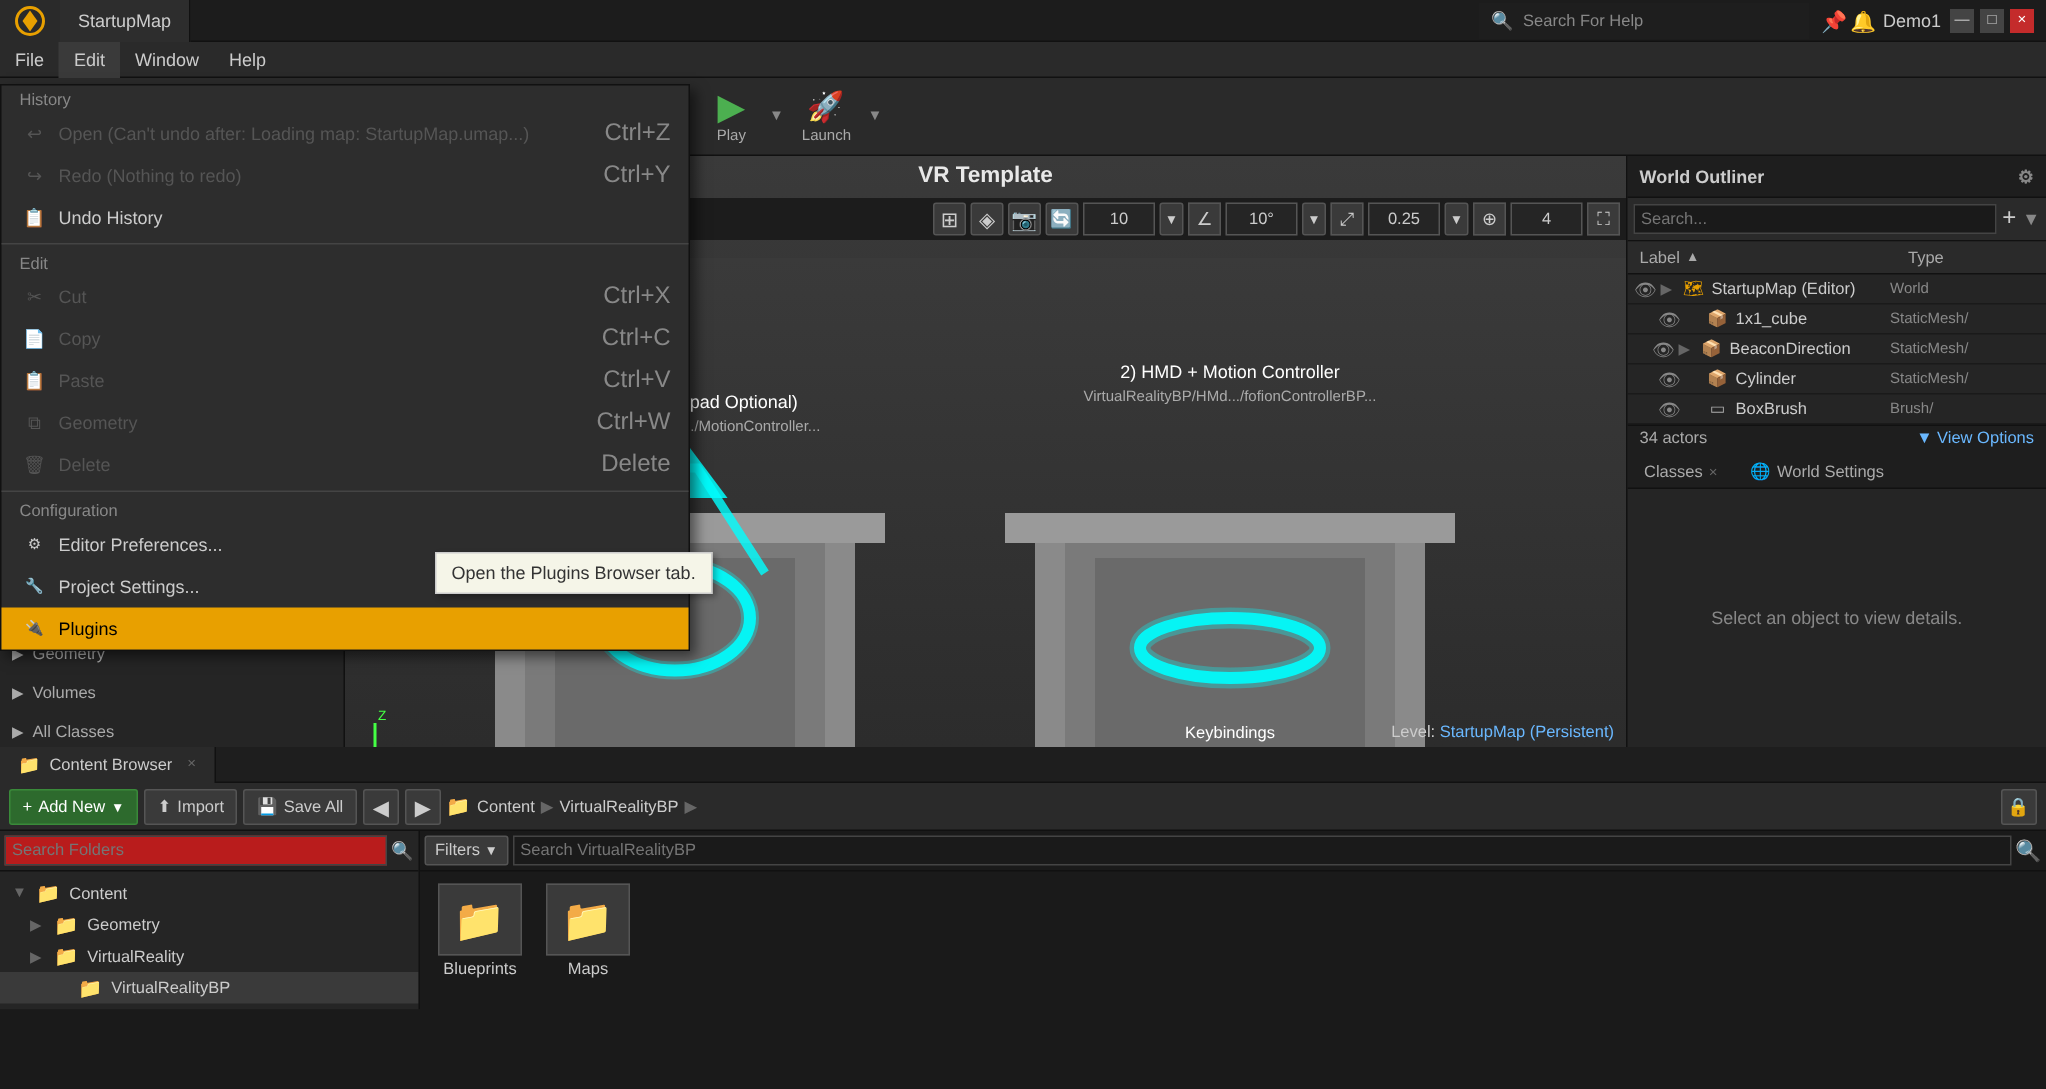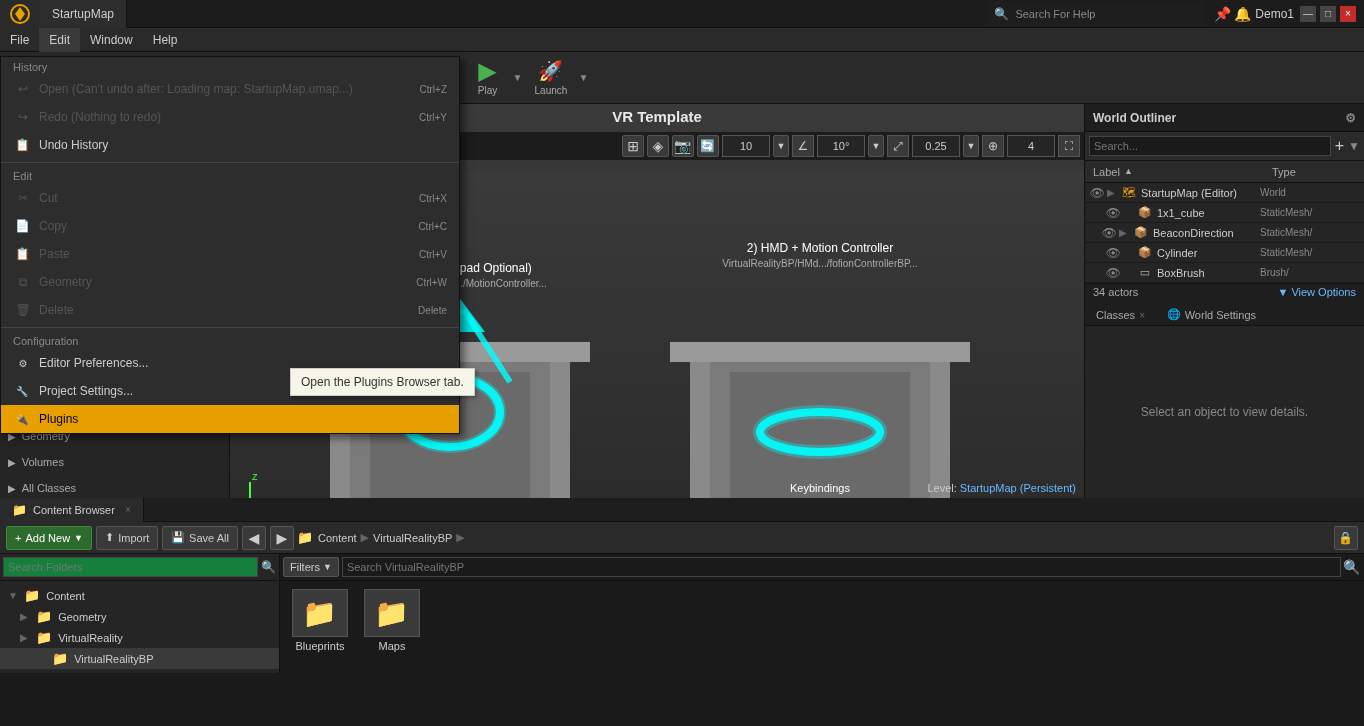--- a/index.html
+++ b/index.html
@@ -121,21 +121,21 @@
       align-items: center;
       justify-content: center;
       font-size: 12px;
     }
     .dropdown-item .item-label {
       flex: 1;
       font-size: 12px;
     }
     .dropdown-item .shortcut {
       color: #888;
-      font-size: 10px;
+      font-size: 16px;
       margin-left: 20px;
     }
     .dropdown-divider {
       height: 1px;
       background: #444;
       margin: 3px 0;
     }
 
     
     #plugins-tooltip {
@@ -538,21 +538,21 @@
     #cb-folder-search {
       display: flex;
       align-items: center;
       padding: 3px;
       border-bottom: 1px solid #111;
       gap: 3px;
     }
     #cb-folder-search input {
       flex: 1;
       height: 20px;
-      background: #15803d;
+      background: #b91c1c;
       border: 1px solid #444;
       color: #ccc;
       padding: 0 4px;
       font-size: 11px;
     }
     .folder-tree {
       flex: 1;
       overflow-y: auto;
       padding: 4px 0;
     }

